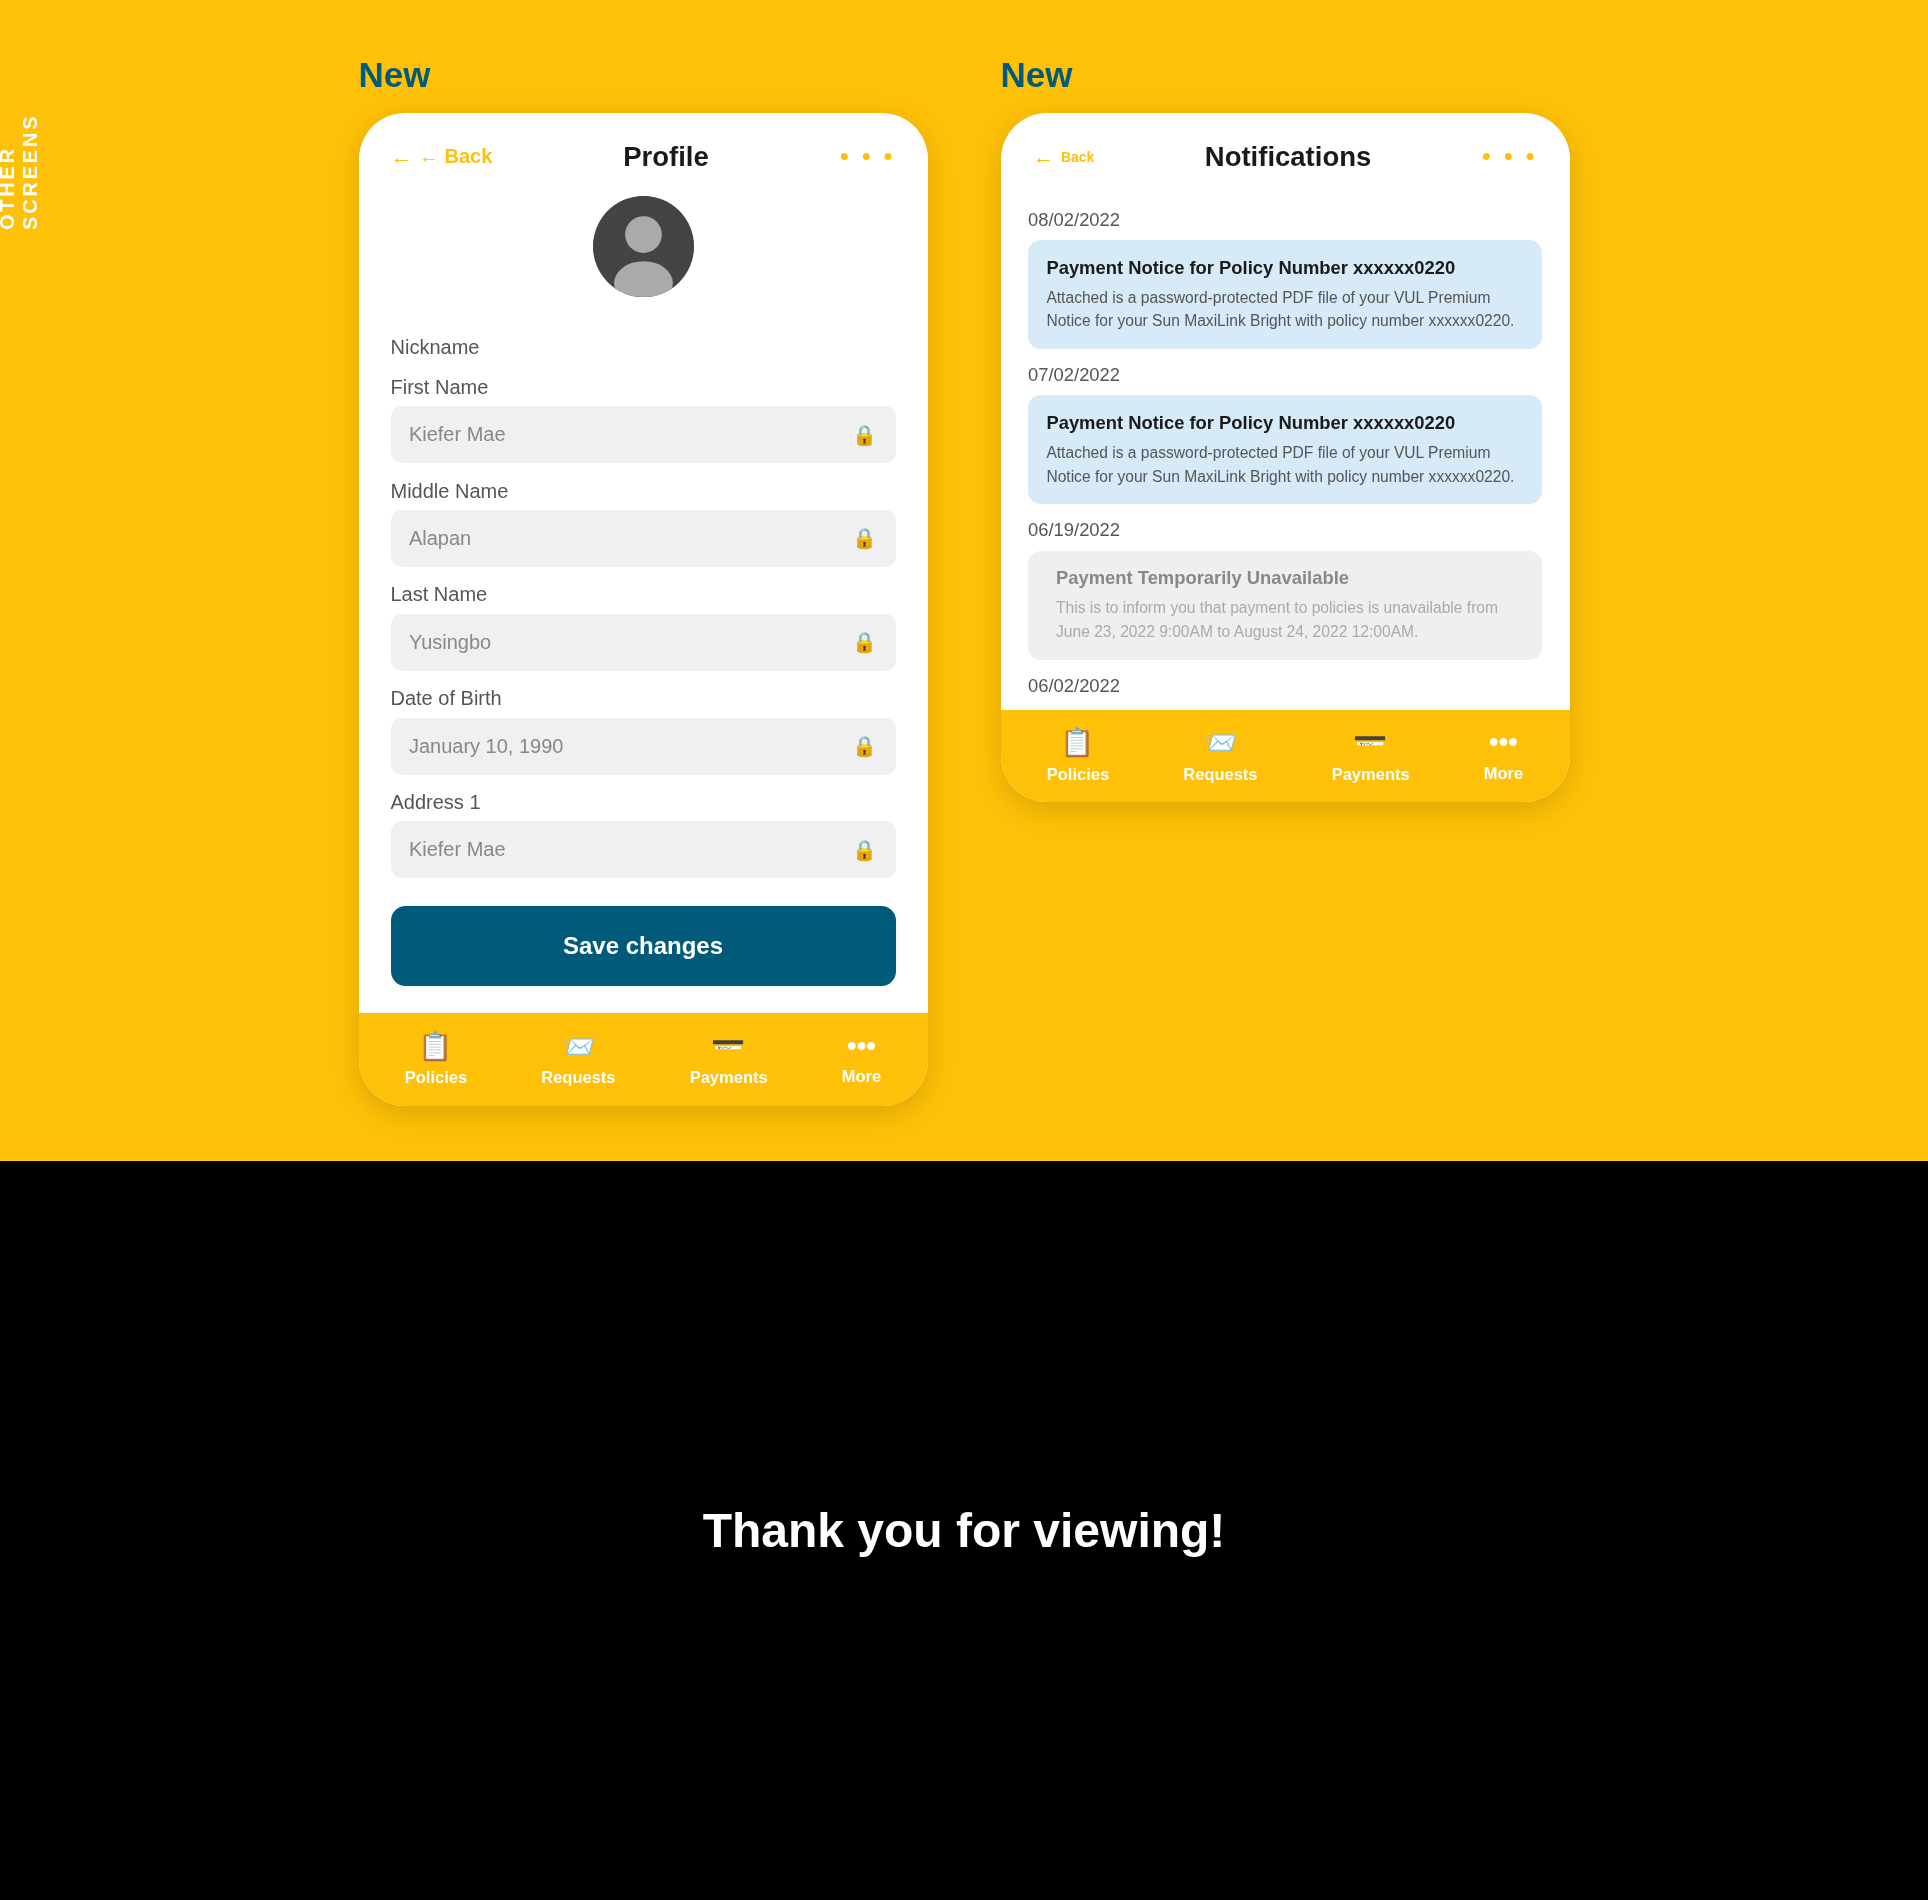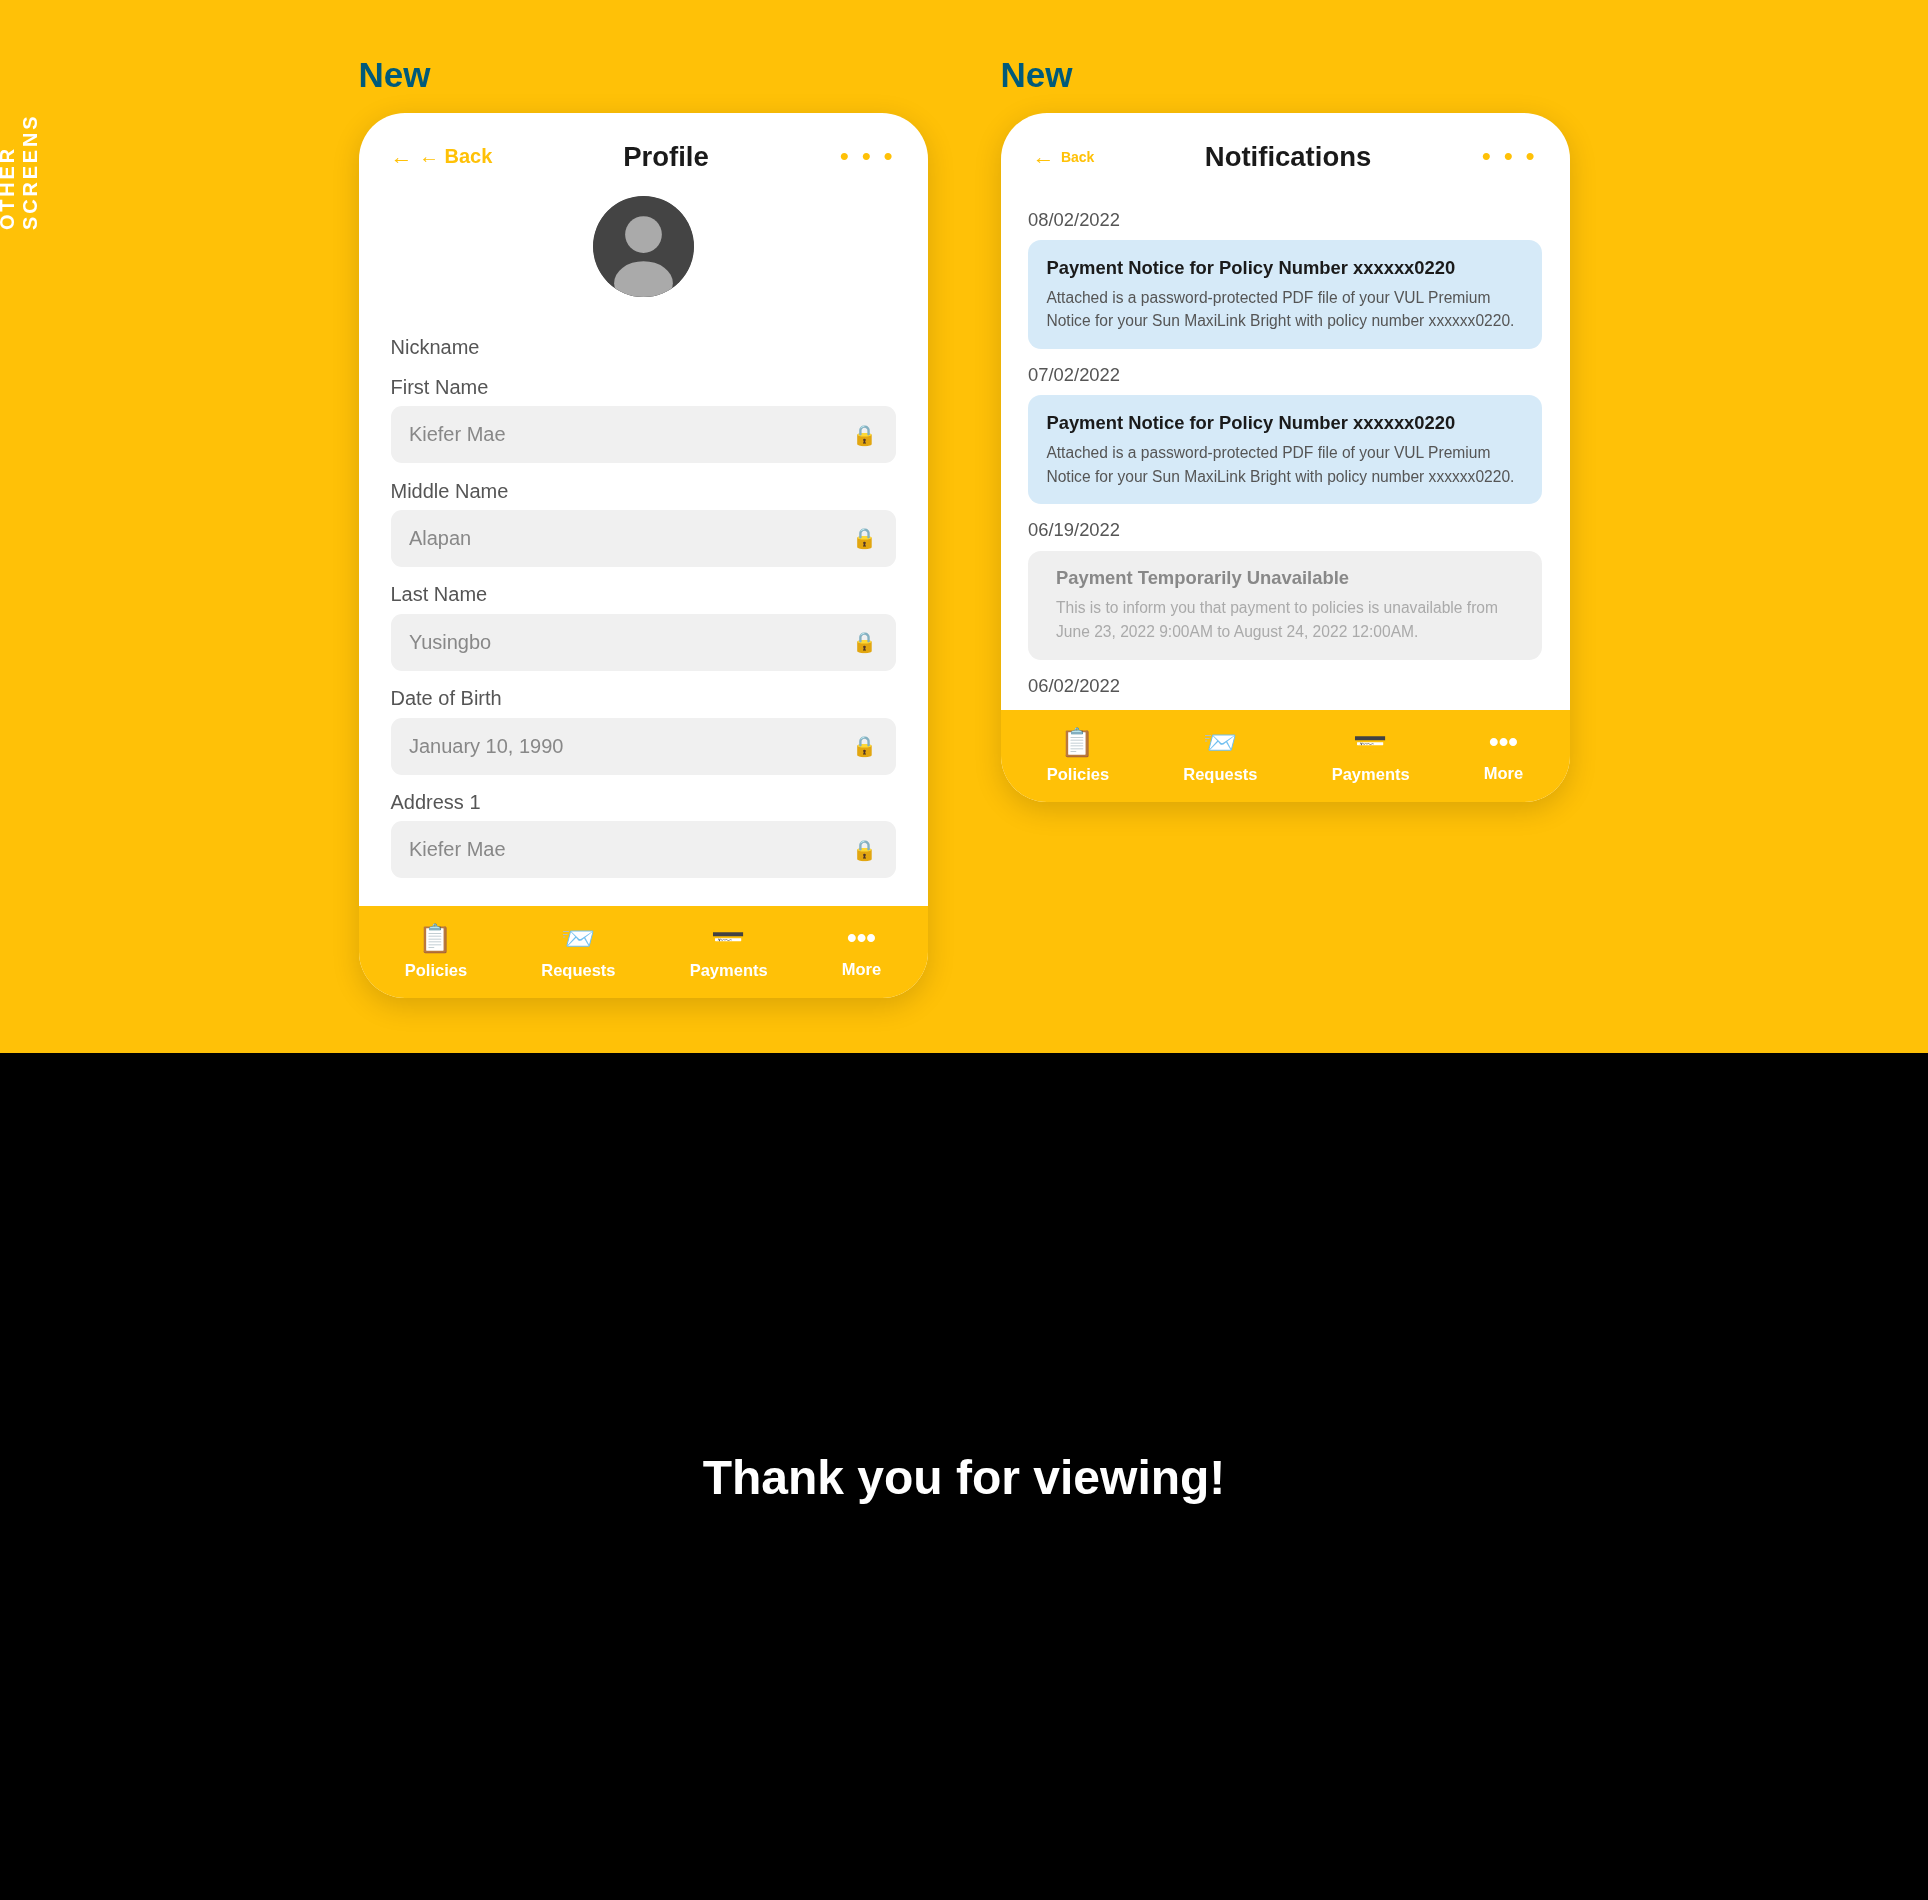--- a/index.html
+++ b/index.html
@@ -282,20 +282,21 @@
         </div>
 
         
         <div class="field-label">Address 1</div>
         <div class="field-input locked">
           <span>Kiefer Mae</span>
           <span class="lock-icon">🔒</span>
         </div>
 
         
+        <button class="save-btn">Save changes</button>
       </div>
 
       <div class="bottom-nav">
         <div class="nav-item">
           <span class="nav-icon">📋</span>
           <span>Policies</span>
         </div>
         <div class="nav-item">
           <span class="nav-icon">📨</span>
           <span>Requests</span>

